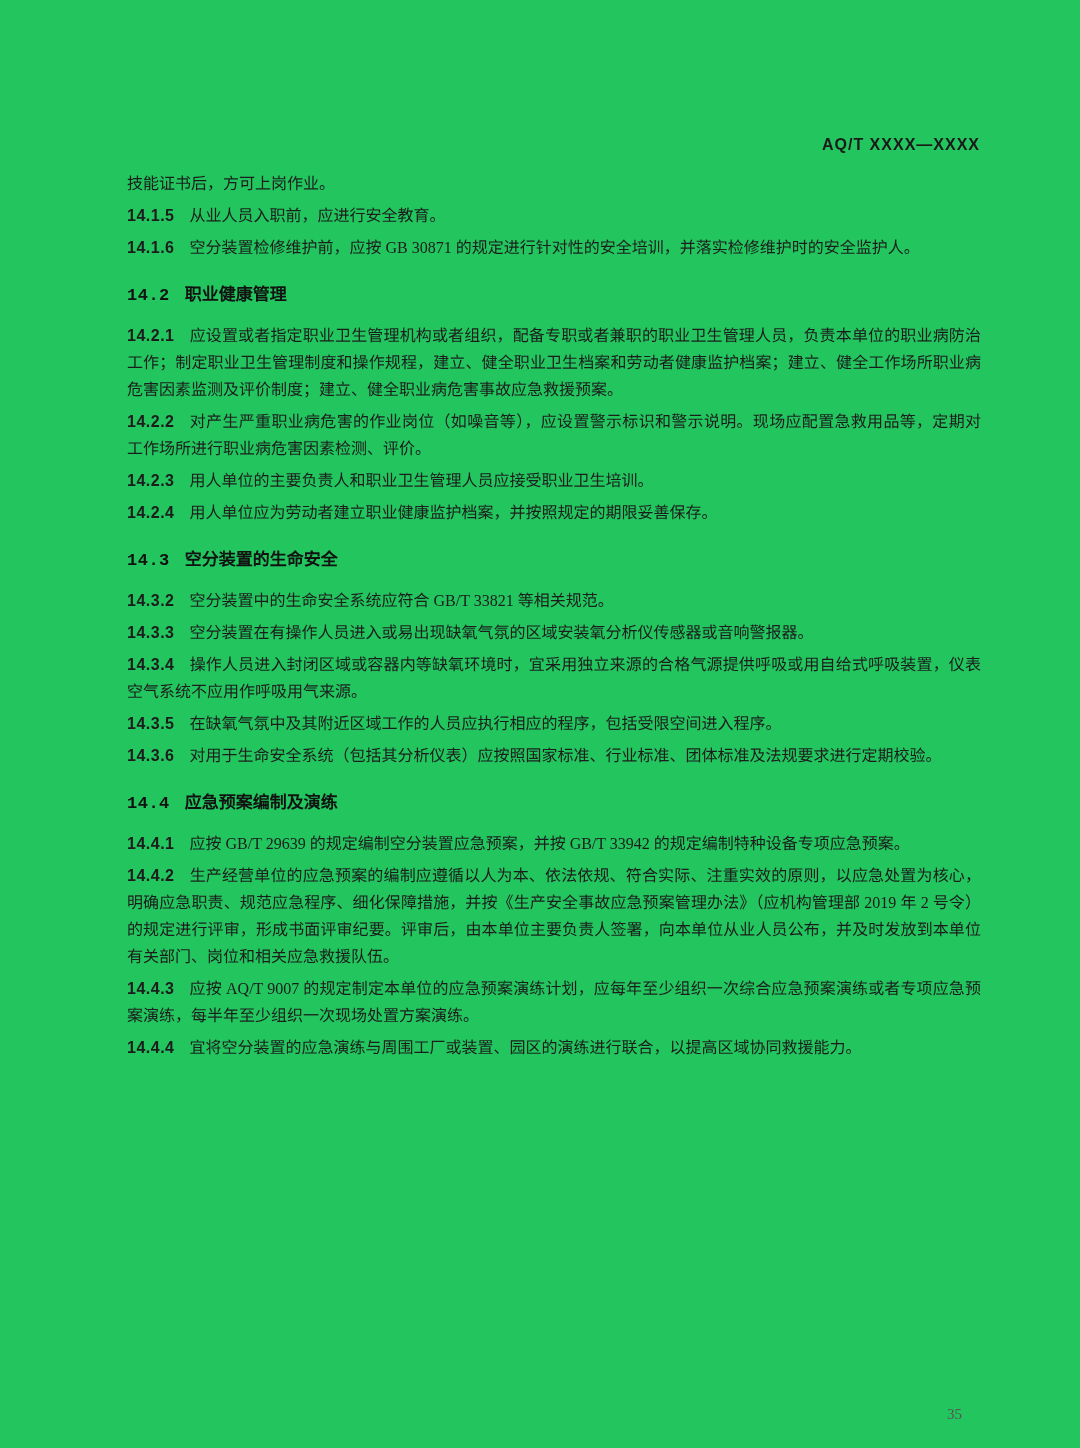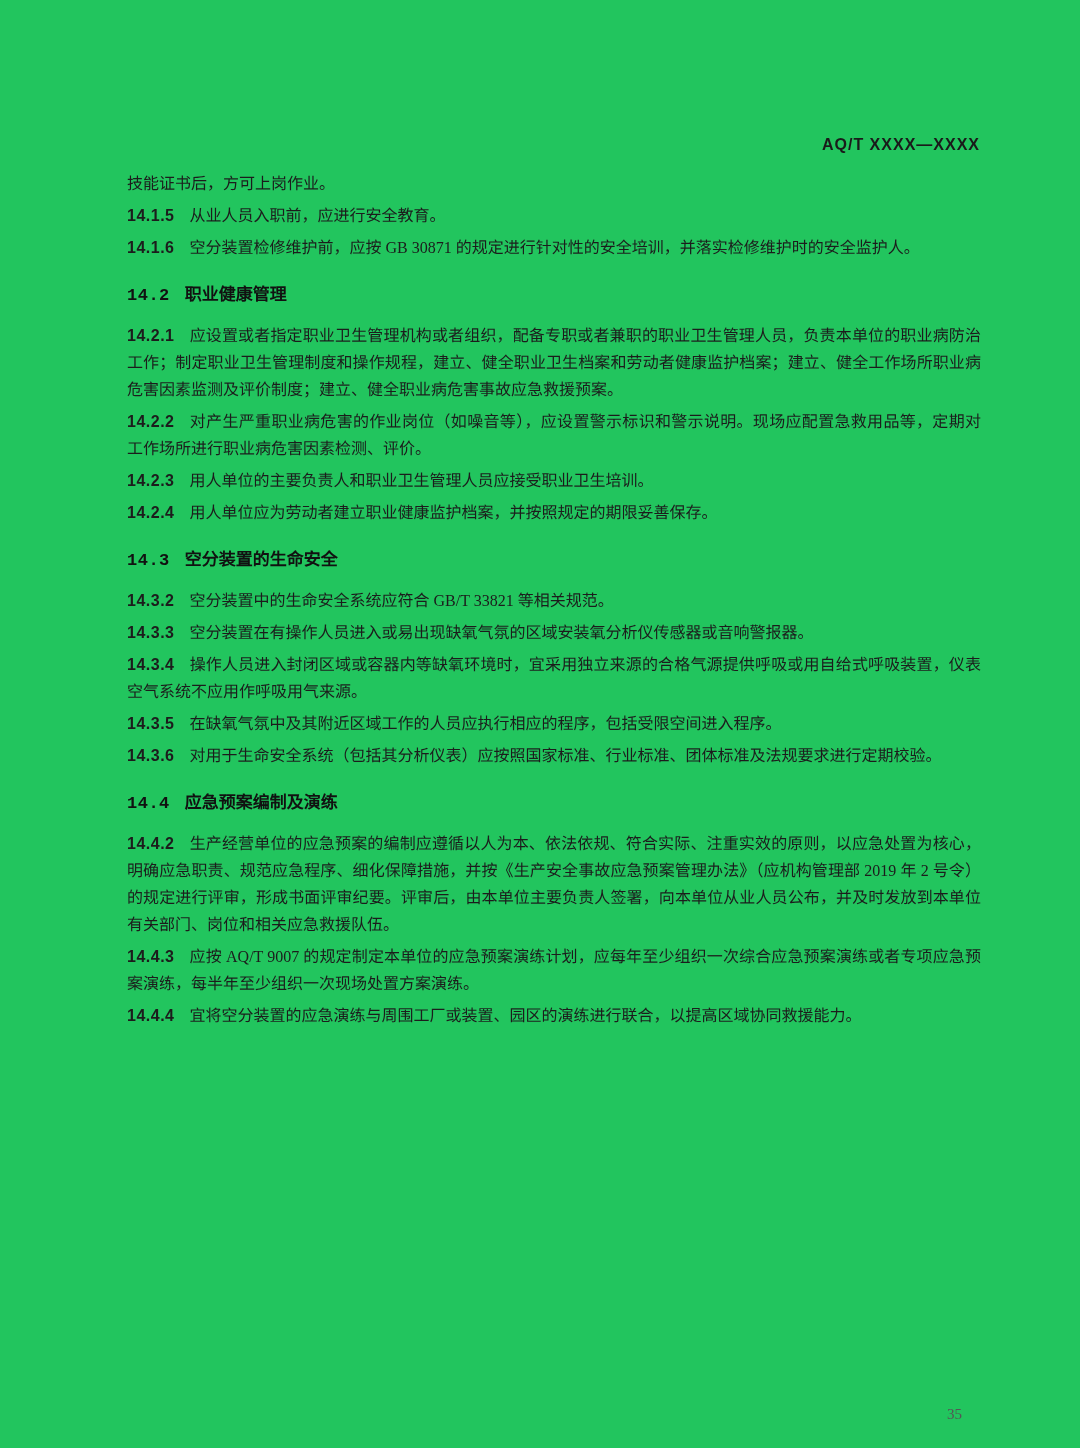--- a/index.html
+++ b/index.html
@@ -75,19 +75,20 @@
       <p class="clause"><span class="num">14.2.2</span><span>对产生严重职业病危害的作业岗位（如噪音等），应设置警示标识和警示说明。现场应配置急救用品等，定期对工作场所进行职业病危害因素检测、评价。</span></p>
       <p class="clause"><span class="num">14.2.3</span><span>用人单位的主要负责人和职业卫生管理人员应接受职业卫生培训。</span></p>
       <p class="clause"><span class="num">14.2.4</span><span>用人单位应为劳动者建立职业健康监护档案，并按照规定的期限妥善保存。</span></p>
       <h2 class="section-heading"><span class="num">14.3</span><span>空分装置的生命安全</span></h2>
       <p class="clause"><span class="num">14.3.2</span><span>空分装置中的生命安全系统应符合 GB/T 33821 等相关规范。</span></p>
       <p class="clause"><span class="num">14.3.3</span><span>空分装置在有操作人员进入或易出现缺氧气氛的区域安装氧分析仪传感器或音响警报器。</span></p>
       <p class="clause"><span class="num">14.3.4</span><span>操作人员进入封闭区域或容器内等缺氧环境时，宜采用独立来源的合格气源提供呼吸或用自给式呼吸装置，仪表空气系统不应用作呼吸用气来源。</span></p>
       <p class="clause"><span class="num">14.3.5</span><span>在缺氧气氛中及其附近区域工作的人员应执行相应的程序，包括受限空间进入程序。</span></p>
       <p class="clause"><span class="num">14.3.6</span><span>对用于生命安全系统（包括其分析仪表）应按照国家标准、行业标准、团体标准及法规要求进行定期校验。</span></p>
       <h2 class="section-heading"><span class="num">14.4</span><span>应急预案编制及演练</span></h2>
+      <p class="clause"><span class="num">14.4.1</span><span>应按 GB/T 29639 的规定编制空分装置应急预案，并按 GB/T 33942 的规定编制特种设备专项应急预案。</span></p>
       <p class="clause"><span class="num">14.4.2</span><span>生产经营单位的应急预案的编制应遵循以人为本、依法依规、符合实际、注重实效的原则，以应急处置为核心，明确应急职责、规范应急程序、细化保障措施，并按《生产安全事故应急预案管理办法》（应机构管理部 2019 年 2 号令）的规定进行评审，形成书面评审纪要。评审后，由本单位主要负责人签署，向本单位从业人员公布，并及时发放到本单位有关部门、岗位和相关应急救援队伍。</span></p>
       <p class="clause"><span class="num">14.4.3</span><span>应按 AQ/T 9007 的规定制定本单位的应急预案演练计划，应每年至少组织一次综合应急预案演练或者专项应急预案演练，每半年至少组织一次现场处置方案演练。</span></p>
       <p class="clause"><span class="num">14.4.4</span><span>宜将空分装置的应急演练与周围工厂或装置、园区的演练进行联合，以提高区域协同救援能力。</span></p>
     </main>
 
   <div class="page-number">35</div>
 </div>
 
 </body></html>

